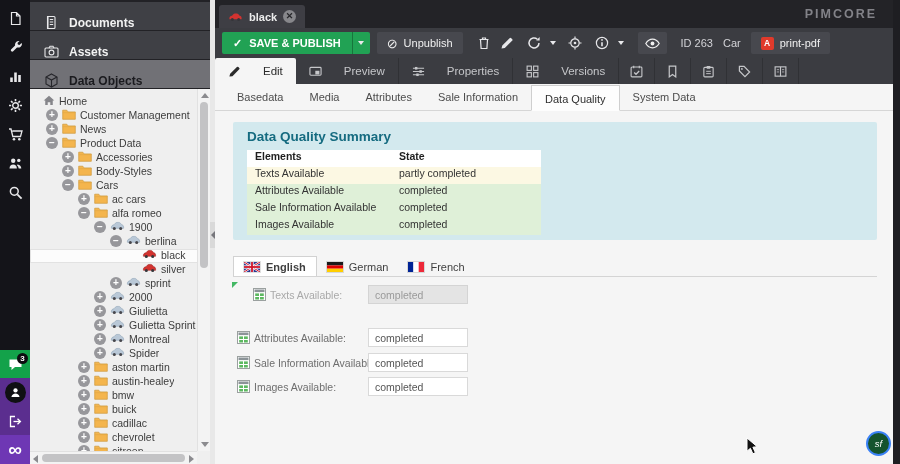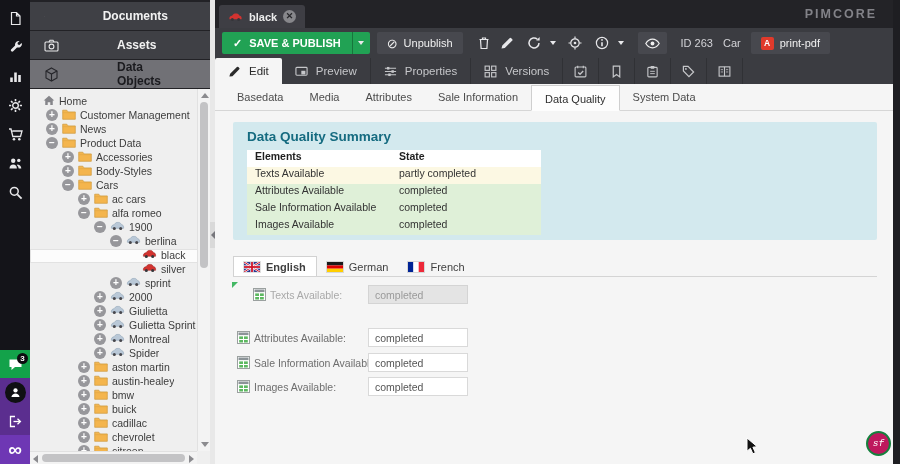--- a/index.html
+++ b/index.html
@@ -10,22 +10,22 @@
   .iconbar{position:absolute;left:0;top:0;width:30px;height:464px;background:#141419;}
   .ib{position:absolute;left:0;width:30px;display:flex;align-items:center;justify-content:center;cursor:pointer;}
   .ib svg{display:block;}
   .ib-badge{position:absolute;top:3px;right:2px;width:11px;height:11px;border-radius:50%;background:#0d0d10;
             color:#fff;font-size:8px;line-height:11px;text-align:center;font-weight:bold;}
   .avatar-circle{width:21px;height:21px;border-radius:50%;background:#101013;display:flex;align-items:center;justify-content:center;}
   .infinity{color:#fff;font-size:19px;font-weight:bold;line-height:1;}
 
   
   .leftbg{position:absolute;left:30px;top:0;width:180px;height:89px;background:#222226;}
-  .acc{position:absolute;left:30px;width:209px;height:28px;display:flex;align-items:center;
-       padding:0 10px 0 14px;box-sizing:border-box;cursor:pointer;gap:48px;}
+  .acc{position:absolute;left:30px;width:209px;height:28px;display:flex;align-items:flex-end;
+       padding:0 10px 0 14px;box-sizing:border-box;cursor:pointer;}
   .acc.dark{background:#3f4045;color:#f2f2f2;}
   .acc.light{background:#717176;color:#1b1b1f;}
   .acc .acclabel{flex:1;margin-left:10px;font-size:12px;font-weight:bold;}
   .acc .accarrow{font-size:13px;}
   .acc.dark .accarrow{color:#97979c;}
   .acc.light .accarrow{color:#333338;}
 
   
   .tree{position:absolute;left:30px;top:89px;width:180px;height:375px;background:#efefef;overflow:hidden;}
   .trow{position:absolute;left:0;width:200px;height:14px;display:flex;align-items:flex-start;
@@ -71,21 +71,21 @@
             border-radius:2px;color:#f0f0f0;font-size:11px;cursor:pointer;}
   .tbicon{width:23px;height:22px;display:flex;align-items:center;justify-content:center;color:#e7e7ea;cursor:pointer;}
   .tbcaret{width:14px;height:22px;display:flex;align-items:center;justify-content:center;cursor:pointer;}
   .tbtext{color:#d3d3d7;font-size:11px;}
   .pdfchip{width:13px;height:13px;background:#e03a2b;border-radius:2px;color:#fff;font-size:8.5px;font-weight:bold;
            display:flex;align-items:center;justify-content:center;}
   .gap4{width:4px;}.gap7{width:7px;}.gap10{width:10px;}.gap14{width:14px;}
 
   
   .maintabs{position:absolute;left:215px;top:58px;width:678px;height:26px;background:#3b3c41;display:flex;align-items:stretch;}
-  .mtab{display:flex;align-items:center;gap:8px;padding:0 13px;font-size:11.5px;color:#c6c7ca;
+  .mtab{display:flex;align-items:center;gap:22px;padding:0 13px;font-size:11.5px;color:#c6c7ca;
         border-right:1px solid rgba(0,0,0,.18);cursor:pointer;}
   .mtab.active{background:#f5f5f5;color:#2b2b2b;border-radius:2px 2px 0 0;border-right:none;}
   .mtab svg{flex:none;}
 
   
   .subtabs{position:absolute;left:215px;top:84px;width:678px;height:27px;background:#f5f5f5;
            border-bottom:1px solid #d6d6d6;display:flex;align-items:flex-end;padding-left:9px;box-sizing:border-box;}
   .stab{height:26px;line-height:26px;padding:0 13px;font-size:11px;color:#4c4c4c;cursor:pointer;box-sizing:border-box;}
   .stab.active{background:#fdfdfd;border:1px solid #cfcfcf;border-bottom:1px solid #fdfdfd;margin-bottom:-1px;color:#2f2f2f;}
 
@@ -112,23 +112,23 @@
   .frow{position:absolute;left:22px;width:260px;height:19px;display:flex;align-items:center;font-size:10.5px;color:#6e6e6e;}
   .frow .ficon{margin-right:4px;display:flex;}
   .finput{position:absolute;left:131px;top:0;width:86px;height:15px;border:1px solid #d9d9d9;background:#fff;
           font-size:10.5px;color:#555;padding:1px 6px;font-family:"Liberation Sans",sans-serif;}
   .frow.disabled{color:#a9a9a9;}
   .frow.disabled .finput{background:#e4e4e4;border-color:#d4d4d4;color:#9a9a9a;}
   .dirty{position:absolute;left:-5px;top:-3px;width:0;height:0;border-top:6px solid #44b864;border-right:6px solid transparent;}
 
   
   .rightstrip{position:absolute;left:893px;top:0;width:7px;height:464px;background:#1e1e22;}
-  .sfbadge{position:absolute;left:866px;top:431px;width:21px;height:21px;border-radius:50%;background:#be185d;
-           border:2px solid #15803d;color:#fff;display:flex;align-items:center;justify-content:center;
-           font-family:Liberation Mono, monospace;font-style:italic;font-size:9.5px;cursor:pointer;}
+  .sfbadge{position:absolute;left:866px;top:431px;width:21px;height:21px;border-radius:50%;background:#14532d;
+           border:2px solid #3b82f6;color:#fff;display:flex;align-items:center;justify-content:center;
+           font-family:Liberation Sans, sans-serif;font-style:italic;font-size:9.5px;cursor:pointer;}
   .cursor{position:absolute;left:746px;top:437px;pointer-events:none;}
 </style>
 </head>
 <body>
 
 <div class="screen">
 
   <div class="iconbar">
     <div class="ib" style="top:4px;height:29px;">
       <svg width="15" height="15" viewBox="0 0 15 15">

